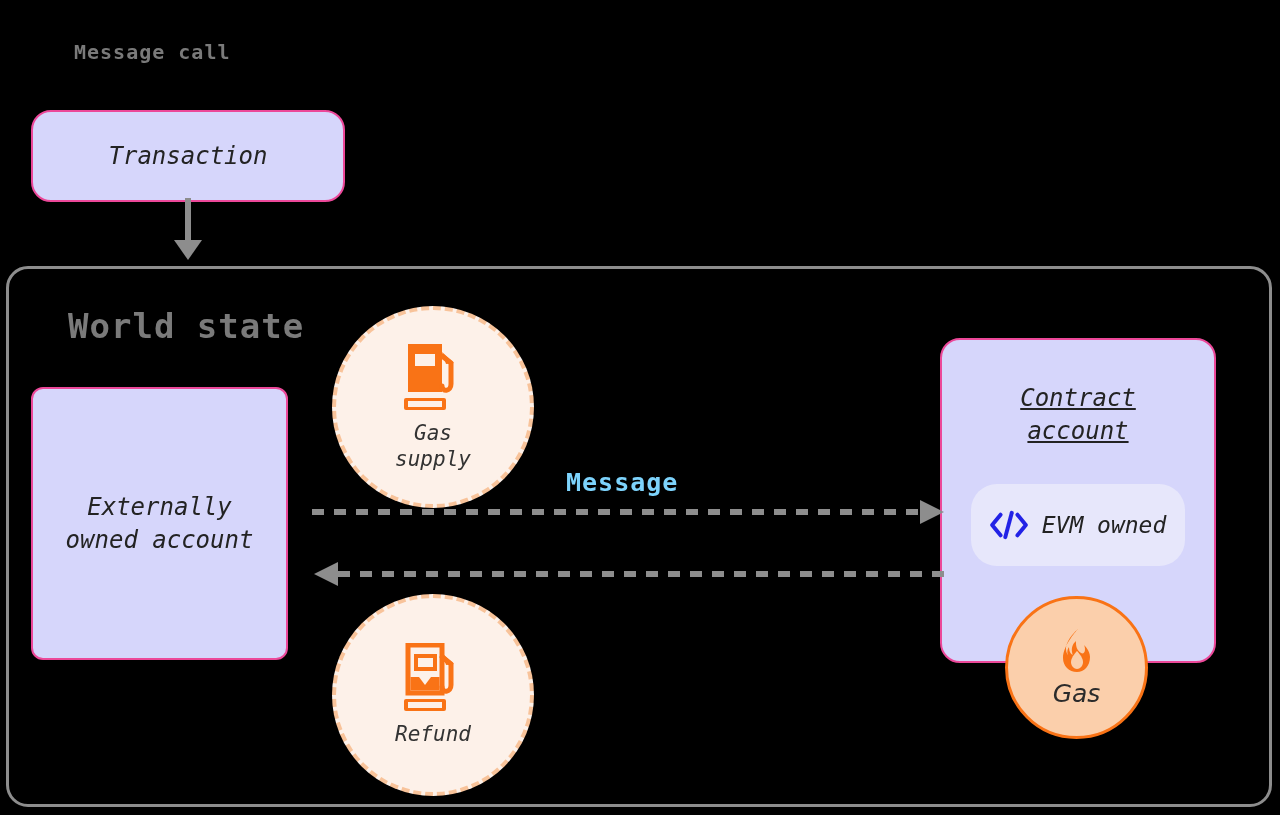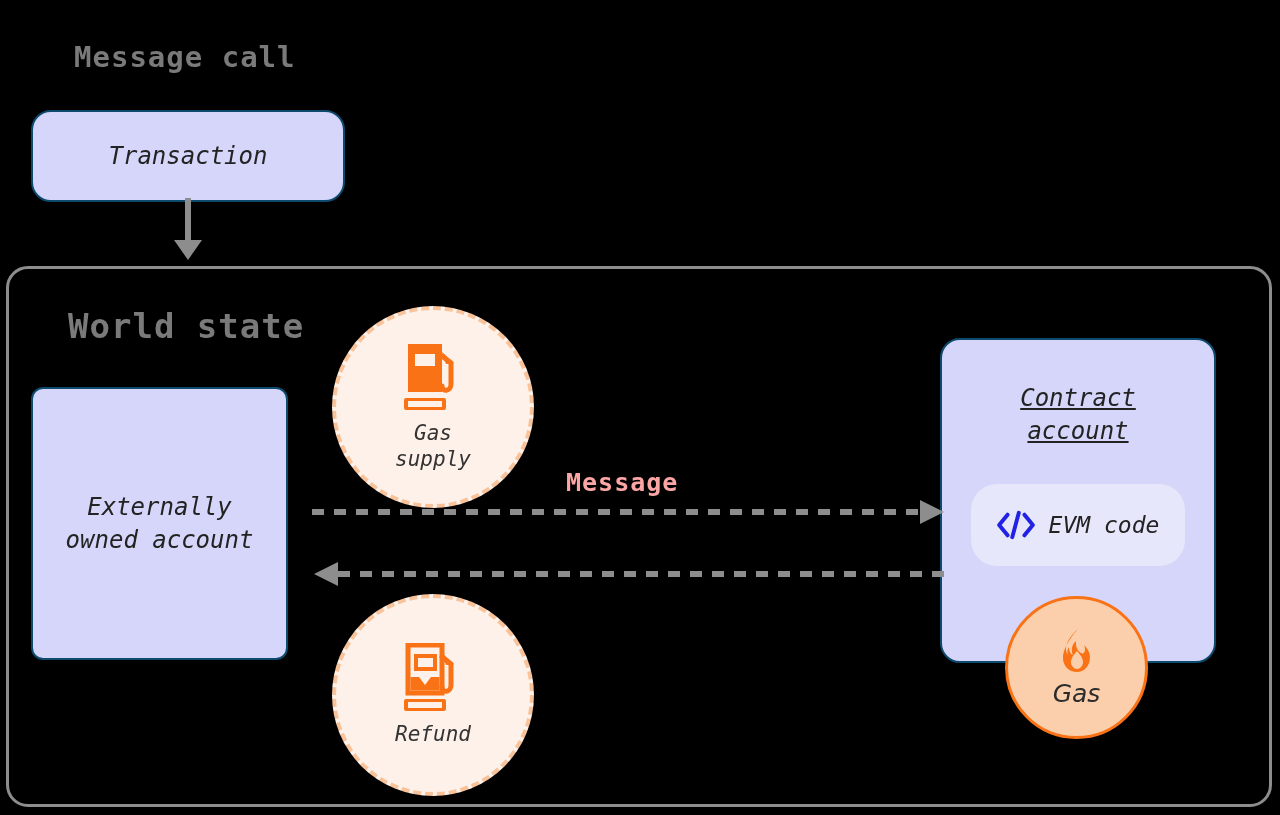--- a/index.html
+++ b/index.html
@@ -13,28 +13,28 @@
 
   
   .section-title {
     position: absolute;
     font-family: "DejaVu Sans Mono", "Liberation Mono", monospace;
     font-weight: bold;
     color: #7a7a7a;
     letter-spacing: 1px;
     white-space: pre;
   }
-  #title-message-call { left: 74px; top: 40px; font-size: 29px; }
+  #title-message-call { left: 74px; top: 40px; font-size: 20px; }
   #title-world-state  { left: 68px; top: 306px; font-size: 34px; }
 
   
   .node-box {
     position: absolute;
     background: #d6d6fb;
-    border: 2px solid #0c4a6e;
+    border: 2px solid #ec4899;
     border-radius: 20px;
     display: flex;
     flex-direction: column;
     align-items: center;
     justify-content: center;
     color: #232323;
     font-family: "DejaVu Sans Mono", "Liberation Mono", monospace;
     font-style: italic;
     font-size: 24px;
     line-height: 1.36;
@@ -137,21 +137,21 @@
   #arrow-transaction-down { left: 160px; top: 198px; width: 56px; height: 64px; }
   #arrow-message-fwd      { left: 312px; top: 498px; width: 634px; height: 28px; }
   #arrow-message-back     { left: 312px; top: 560px; width: 634px; height: 28px; }
 
   #label-message {
     position: absolute;
     left: 566px; top: 468px;
     font-family: "DejaVu Sans Mono", "Liberation Mono", monospace;
     font-weight: bold;
     font-size: 25px;
-    color: #fca5a5;
+    color: #7dd3fc;
     letter-spacing: 1px;
     white-space: pre;
   }
 </style>
 </head>
 <body>
 
 <div id="stage">
 
   <div id="title-message-call" class="section-title">Message call</div>
@@ -178,21 +178,21 @@
     <span id="contract-label">Contract
 account</span>
   </div>
 
   <div id="evm-pill">
     <svg id="evm-code-icon" viewBox="0 0 40 32">
       <path d="M11 5 L2 16 L11 27" fill="none" stroke="#2222e6" stroke-width="4.2" stroke-linecap="round" stroke-linejoin="round"></path>
       <path d="M29 5 L38 16 L29 27" fill="none" stroke="#2222e6" stroke-width="4.2" stroke-linecap="round" stroke-linejoin="round"></path>
       <line x1="23" y1="3" x2="16" y2="29" stroke="#2222e6" stroke-width="4.2" stroke-linecap="round"></line>
     </svg>
-    <span id="evm-label">EVM code</span>
+    <span id="evm-label">EVM owned</span>
   </div>
 
   <div id="badge-gas-supply" class="badge-circle">
     <svg id="gas-supply-icon" class="badge-icon" viewBox="0 0 62 72">
 
       <rect x="6" y="2" width="34" height="48" fill="#f97316"></rect>
 
       <rect x="13" y="12" width="20" height="12" fill="#fdf1e9"></rect>
 
       <rect x="2" y="56" width="42" height="12" rx="2" fill="#f97316"></rect>

